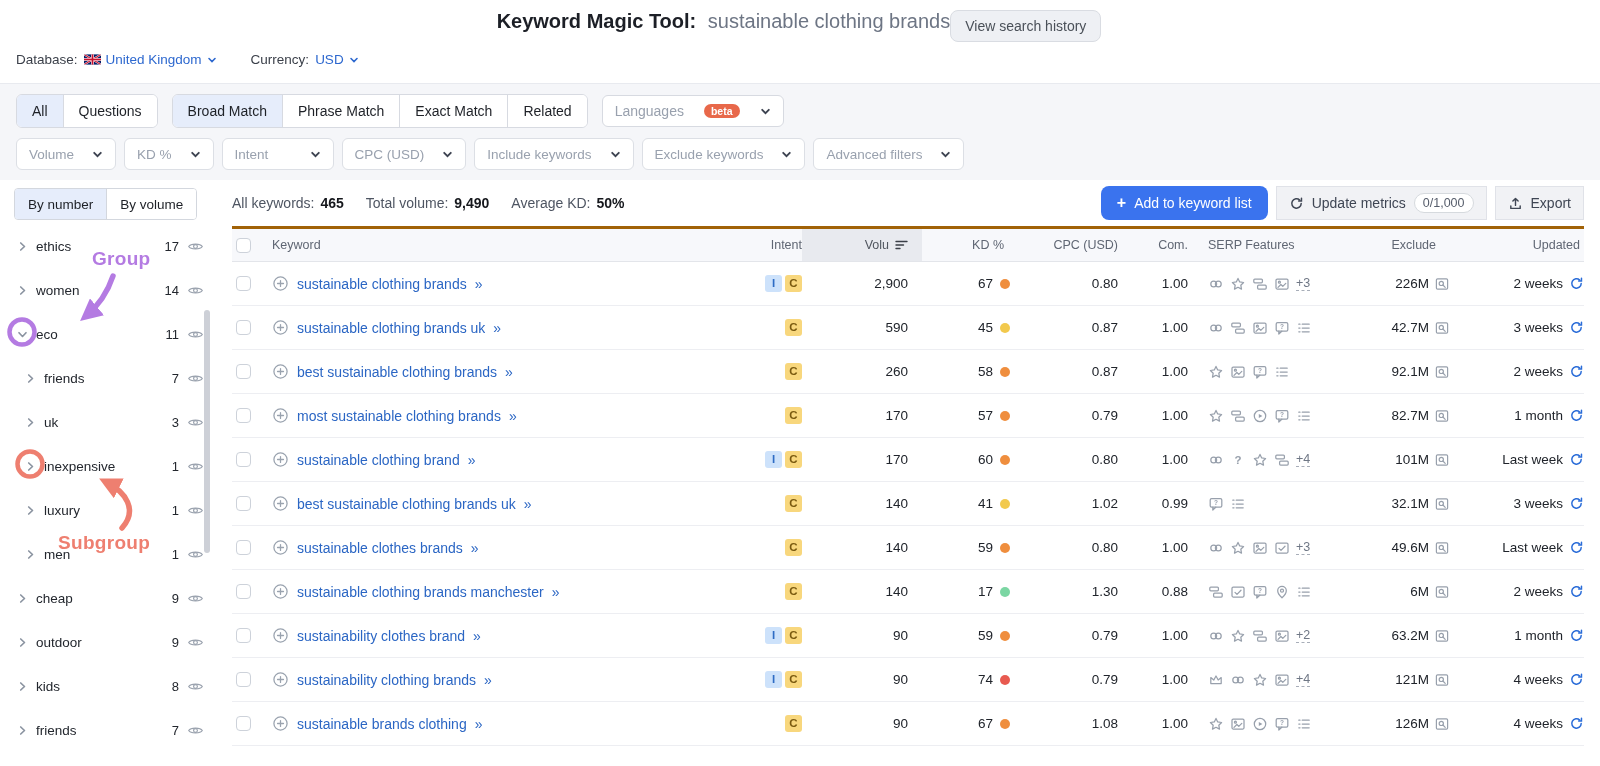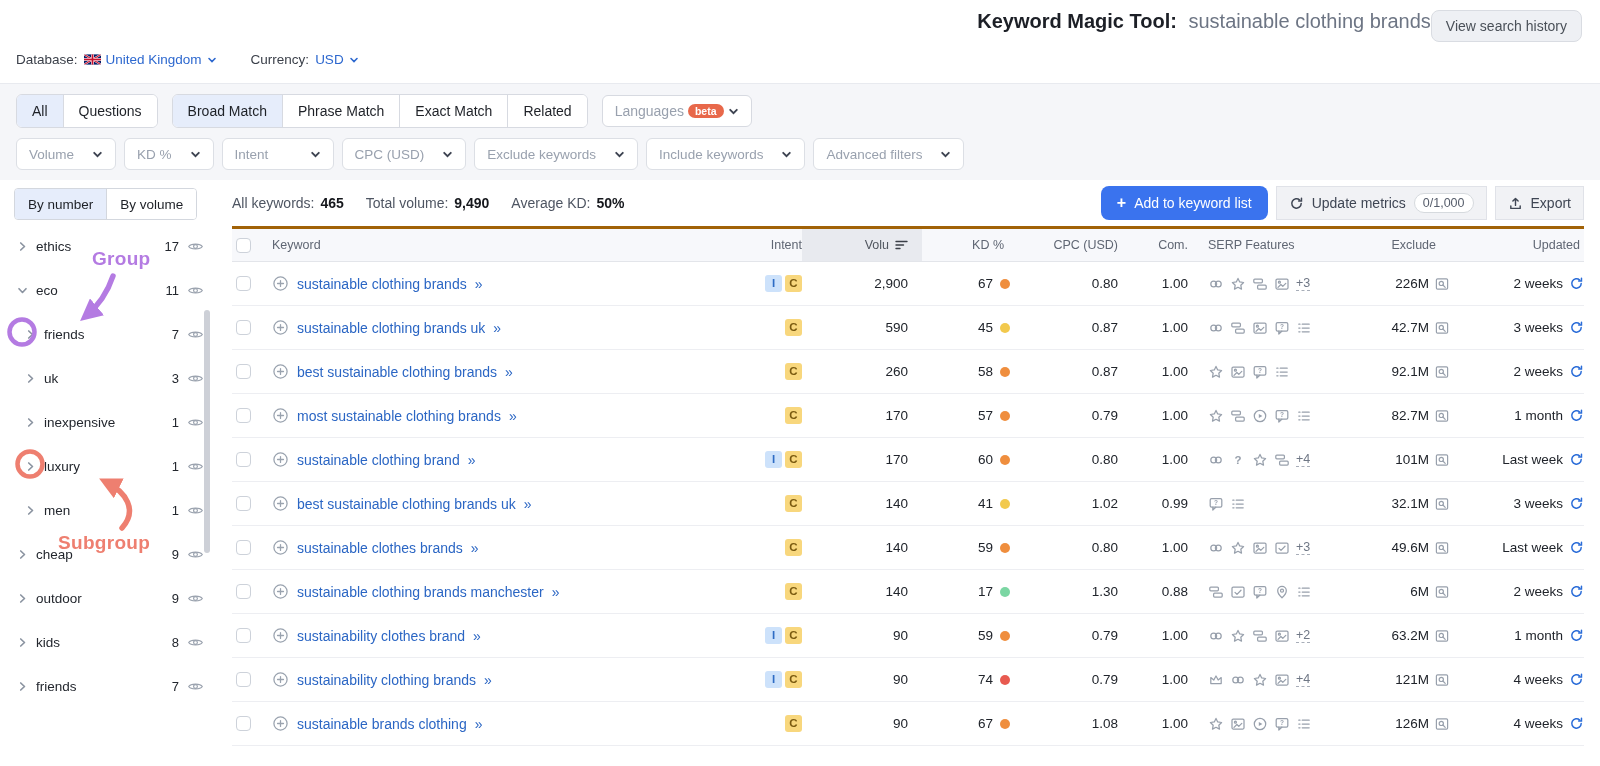--- a/index.html
+++ b/index.html
@@ -2,40 +2,40 @@
 <html><head>
 <meta charset="utf-8">
 <style>
   * { margin:0; padding:0; box-sizing:border-box; }
   html,body { background:#fff; }
   body { font-family:"Liberation Sans","DejaVu Sans",sans-serif; color:#1e2127; }
   .page { position:relative; width:1600px; height:766px; overflow:hidden; background:#fff; }
 
   
   .top-header { padding:10px 18px 0 16px; background:#fff; border-bottom:1px solid #e8eaef; height:84px; }
-  .hrow1 { display:flex; align-items:flex-start; justify-content:flex-end; }
+  .hrow1 { display:flex; align-items:flex-start; justify-content:center; }
   .title-line { font-size:20px; }
   .title-main { font-weight:bold; color:#1c1f26; }
   .title-query { color:#6d7584; margin-left:6px; }
   .ghost-btn { font-family:inherit; font-size:14px; color:#4a5058; background:#eef0f4; border:1px solid #d9dce2; border-radius:8px; padding:7px 14px; cursor:pointer; }
   .hrow2 { display:flex; align-items:center; margin-top:10px; font-size:13.5px; }
   .h-lbl { color:#3b404a; margin-right:6px; }
   .flag { display:inline-flex; margin-right:5px; border-radius:2px; overflow:hidden; line-height:0; }
   .blue-link { display:inline-flex; align-items:center; gap:5px; color:#2d68cf; cursor:pointer; text-decoration:none; }
   .gap28 { width:34px; }
   .chev { display:inline-flex; line-height:0; }
 
   
   .band { background:#f5f6f9; padding:10px 16px 12px 16px; height:96px; }
   .tabs-row { display:flex; align-items:center; gap:14px; }
   .seg-group { display:flex; border:1px solid #d7dae1; border-radius:6px; overflow:hidden; background:#fff; }
   .seg { font-family:inherit; font-size:14px; color:#1e2127; background:#fff; border:none; border-left:1px solid #d7dae1; padding:0 15px; height:32px; line-height:32px; cursor:pointer; white-space:nowrap; }
   .seg:first-child { border-left:none; }
   .seg.selected { background:#e6edfb; }
-  .pill { display:flex; align-items:center; gap:4px; background:#fff; border:1px solid #d7dae1; border-radius:6px; height:32px; padding:0 12px; font-family:inherit; font-size:14px; color:#99a1ae; cursor:pointer; }
+  .pill { display:flex; align-items:center; gap:20px; background:#fff; border:1px solid #d7dae1; border-radius:6px; height:32px; padding:0 12px; font-family:inherit; font-size:14px; color:#99a1ae; cursor:pointer; }
   .beta-badge { background:#e8684a; color:#fff; font-size:10.5px; font-weight:bold; border-radius:8px; padding:2px 7px; line-height:1; }
   .pill .chev, .pillf .chev { color:#3c4250; }
   .filters-row { display:flex; align-items:center; gap:8px; margin-top:10px; }
   .pillf { display:flex; align-items:center; gap:18px; background:#fff; border:1px solid #dcdfe5; border-radius:6px; height:32px; padding:0 12px; font-family:inherit; font-size:13.5px; color:#99a1ae; cursor:pointer; white-space:nowrap; }
   .pillf:nth-child(3) { min-width:112px; justify-content:space-between; }
 
   
   .main { display:flex; height:586px; }
 
   
@@ -202,29 +202,29 @@
   </button>
         <button class="pillf">
     <span>CPC (USD)</span>
     <span class="chev">
             <svg width="11" height="11" viewBox="0 0 10 10" fill="none" stroke="currentColor" stroke-width="1.7" stroke-linecap="round">
               <path d="M2 3.5l3 3 3-3"></path>
             </svg>
           </span>
   </button>
         <button class="pillf">
-    <span>Exclude keywords</span>
+    <span>Include keywords</span>
     <span class="chev">
             <svg width="11" height="11" viewBox="0 0 10 10" fill="none" stroke="currentColor" stroke-width="1.7" stroke-linecap="round">
               <path d="M2 3.5l3 3 3-3"></path>
             </svg>
           </span>
   </button>
         <button class="pillf">
-    <span>Include keywords</span>
+    <span>Exclude keywords</span>
     <span class="chev">
             <svg width="11" height="11" viewBox="0 0 10 10" fill="none" stroke="currentColor" stroke-width="1.7" stroke-linecap="round">
               <path d="M2 3.5l3 3 3-3"></path>
             </svg>
           </span>
   </button>
         <button class="pillf">
     <span>Advanced filters</span>
     <span class="chev">
             <svg width="11" height="11" viewBox="0 0 10 10" fill="none" stroke="currentColor" stroke-width="1.7" stroke-linecap="round">
@@ -244,20 +244,35 @@
         </div>
       <div class="group-list" id="group-list">
           <div class="sb-item" style="padding-left: 8px;">
     <span class="sb-chevron">
               <svg width="11" height="11" viewBox="0 0 10 10" fill="none" stroke="currentColor" stroke-width="1.5" stroke-linecap="round" stroke-linejoin="round">
                 <path d="M3.4 1.8L6.8 5 3.4 8.2"></path>
               </svg>
             </span>
     <span class="sb-label">ethics</span>
     <span class="sb-count">17</span>
+    <span class="sb-eye">
+              <svg width="17" height="17" viewBox="0 0 16 16" fill="none" stroke="currentColor" stroke-width="1.1">
+                <path d="M1.6 8C3.5 5 12.5 5 14.4 8c-1.9 3-10.9 3-12.8 0z"></path>
+                <circle cx="8" cy="8" r="1.8"></circle>
+              </svg>
+            </span>
+  </div>
+          <div class="sb-item" style="padding-left: 8px;">
+    <span class="sb-chevron">
+              <svg width="11" height="11" viewBox="0 0 10 10" fill="none" stroke="currentColor" stroke-width="1.5" stroke-linecap="round" stroke-linejoin="round">
+                <path d="M3.4 1.8L6.8 5 3.4 8.2"></path>
+              </svg>
+            </span>
+    <span class="sb-label">women</span>
+    <span class="sb-count">14</span>
     <span class="sb-eye">
               <svg width="17" height="17" viewBox="0 0 16 16" fill="none" stroke="currentColor" stroke-width="1.1">
                 <path d="M1.6 8C3.5 5 12.5 5 14.4 8c-1.9 3-10.9 3-12.8 0z"></path>
                 <circle cx="8" cy="8" r="1.8"></circle>
               </svg>
             </span>
   </div>
           <div class="sb-item expanded" style="padding-left: 8px;">
     <span class="sb-chevron">
               <svg width="11" height="11" viewBox="0 0 10 10" fill="none" stroke="currentColor" stroke-width="1.5" stroke-linecap="round" stroke-linejoin="round">

